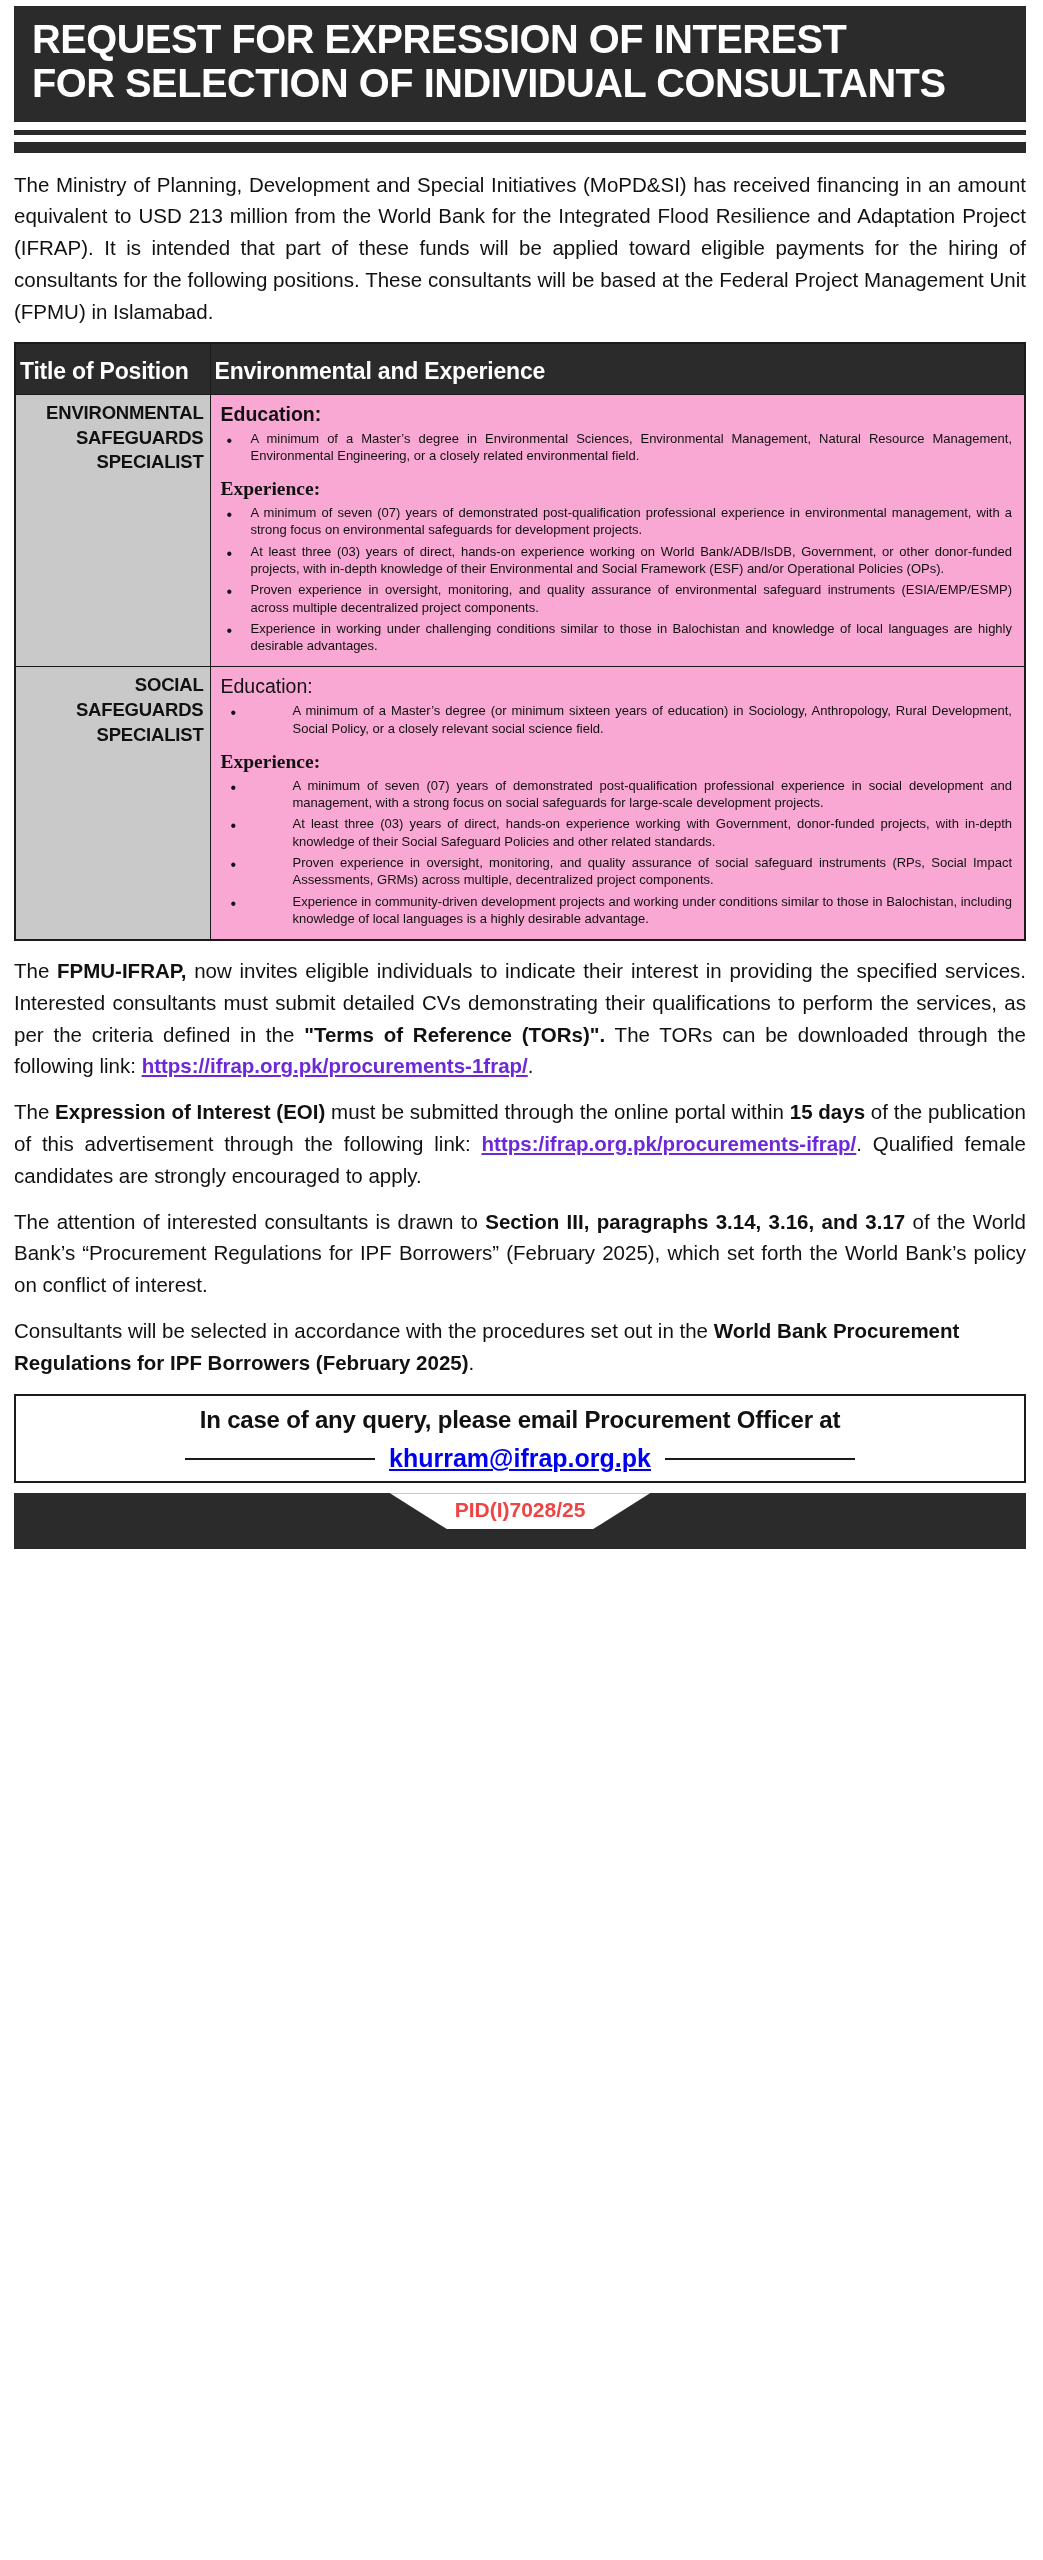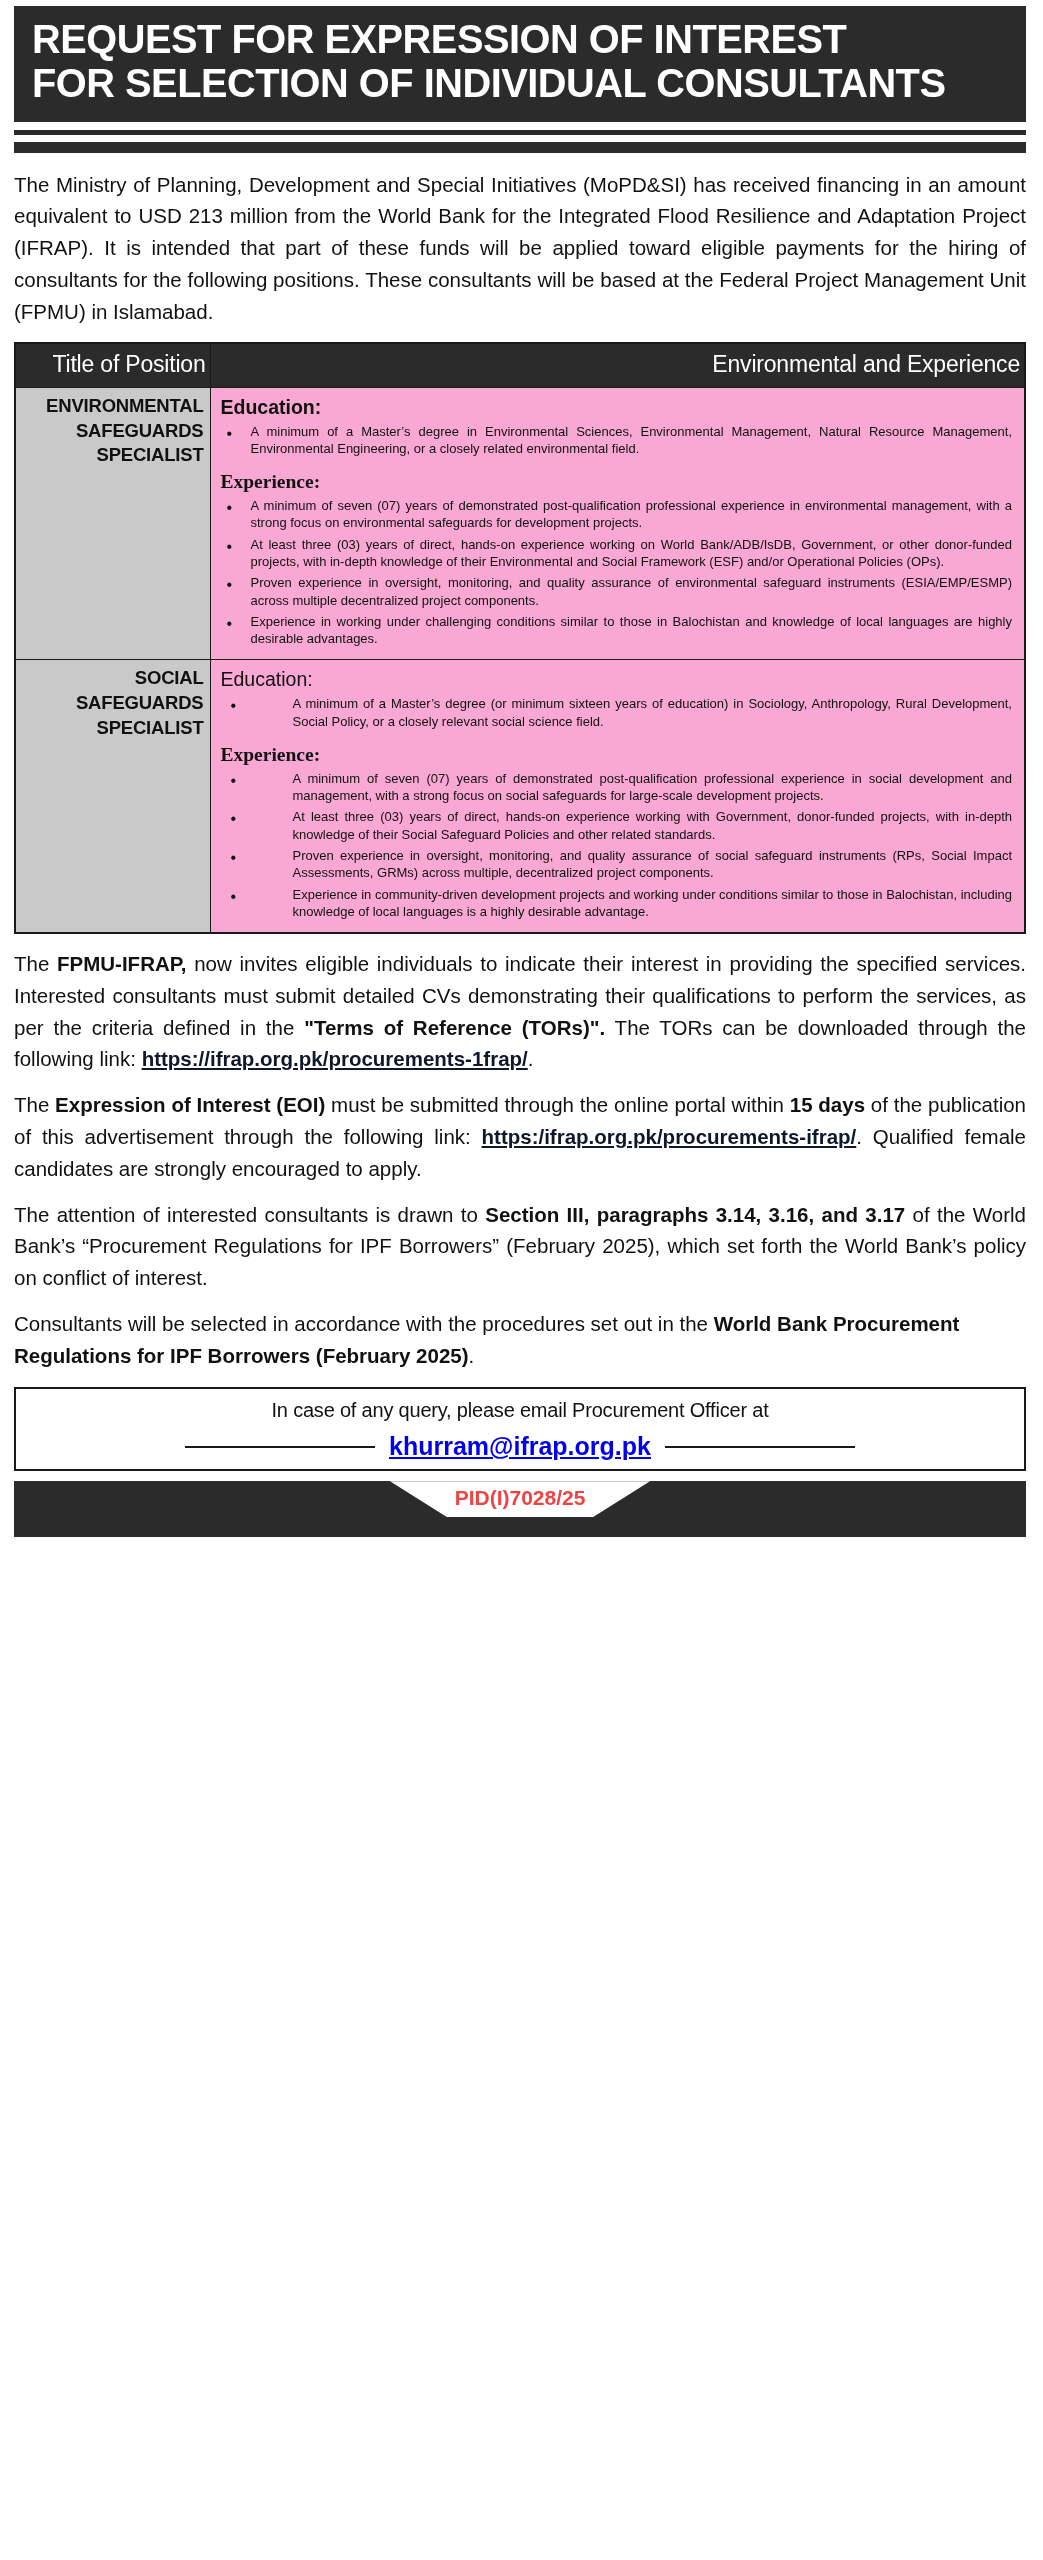--- a/index.html
+++ b/index.html
@@ -50,23 +50,23 @@
     table-layout: fixed;
   }
   table.matrix th, table.matrix td {
     border: 1.5px solid #1a1a1a;
     vertical-align: top;
   }
   table.matrix thead th {
     background: #2b2b2b;
     color: #ffffff;
     font-size: 23px;
-    font-weight: 400;
-    text-align: right;
-    padding: 7px 4px 9px 4px;
+    font-weight: 700;
+    text-align: left;
+    padding: 14px 4px 9px 4px;
     letter-spacing: -0.2px;
   }
   col.c1 { width: 195px; }
   col.c2 { width: auto; }
 
   td.pos {
     background: #c9c9c9;
     text-align: right;
     vertical-align: middle;
     font-weight: 700;
@@ -120,33 +120,33 @@
     font-size: 20.5px;
     line-height: 1.55;
     text-align: justify;
     margin: 14px 0 0 0;
   }
   .body-para.last-left { text-align: left; }
   b, strong { font-weight: 700; }
   .link {
     font-weight: 700;
     text-decoration: underline;
-    color: #0f172a;
+    color: #6d28d9;
   }
 
   
   .query-box {
     border: 2px solid #1a1a1a;
     margin: 16px 0 0 0;
     padding: 10px 10px 8px 10px;
     text-align: center;
   }
   .query-line {
-    font-size: 20px;
-    font-weight: 400;
+    font-size: 24px;
+    font-weight: 700;
     letter-spacing: -0.2px;
   }
   .email-row {
     display: flex;
     align-items: center;
     justify-content: center;
     gap: 14px;
     margin-top: 10px;
   }
   .email-row .dash {

